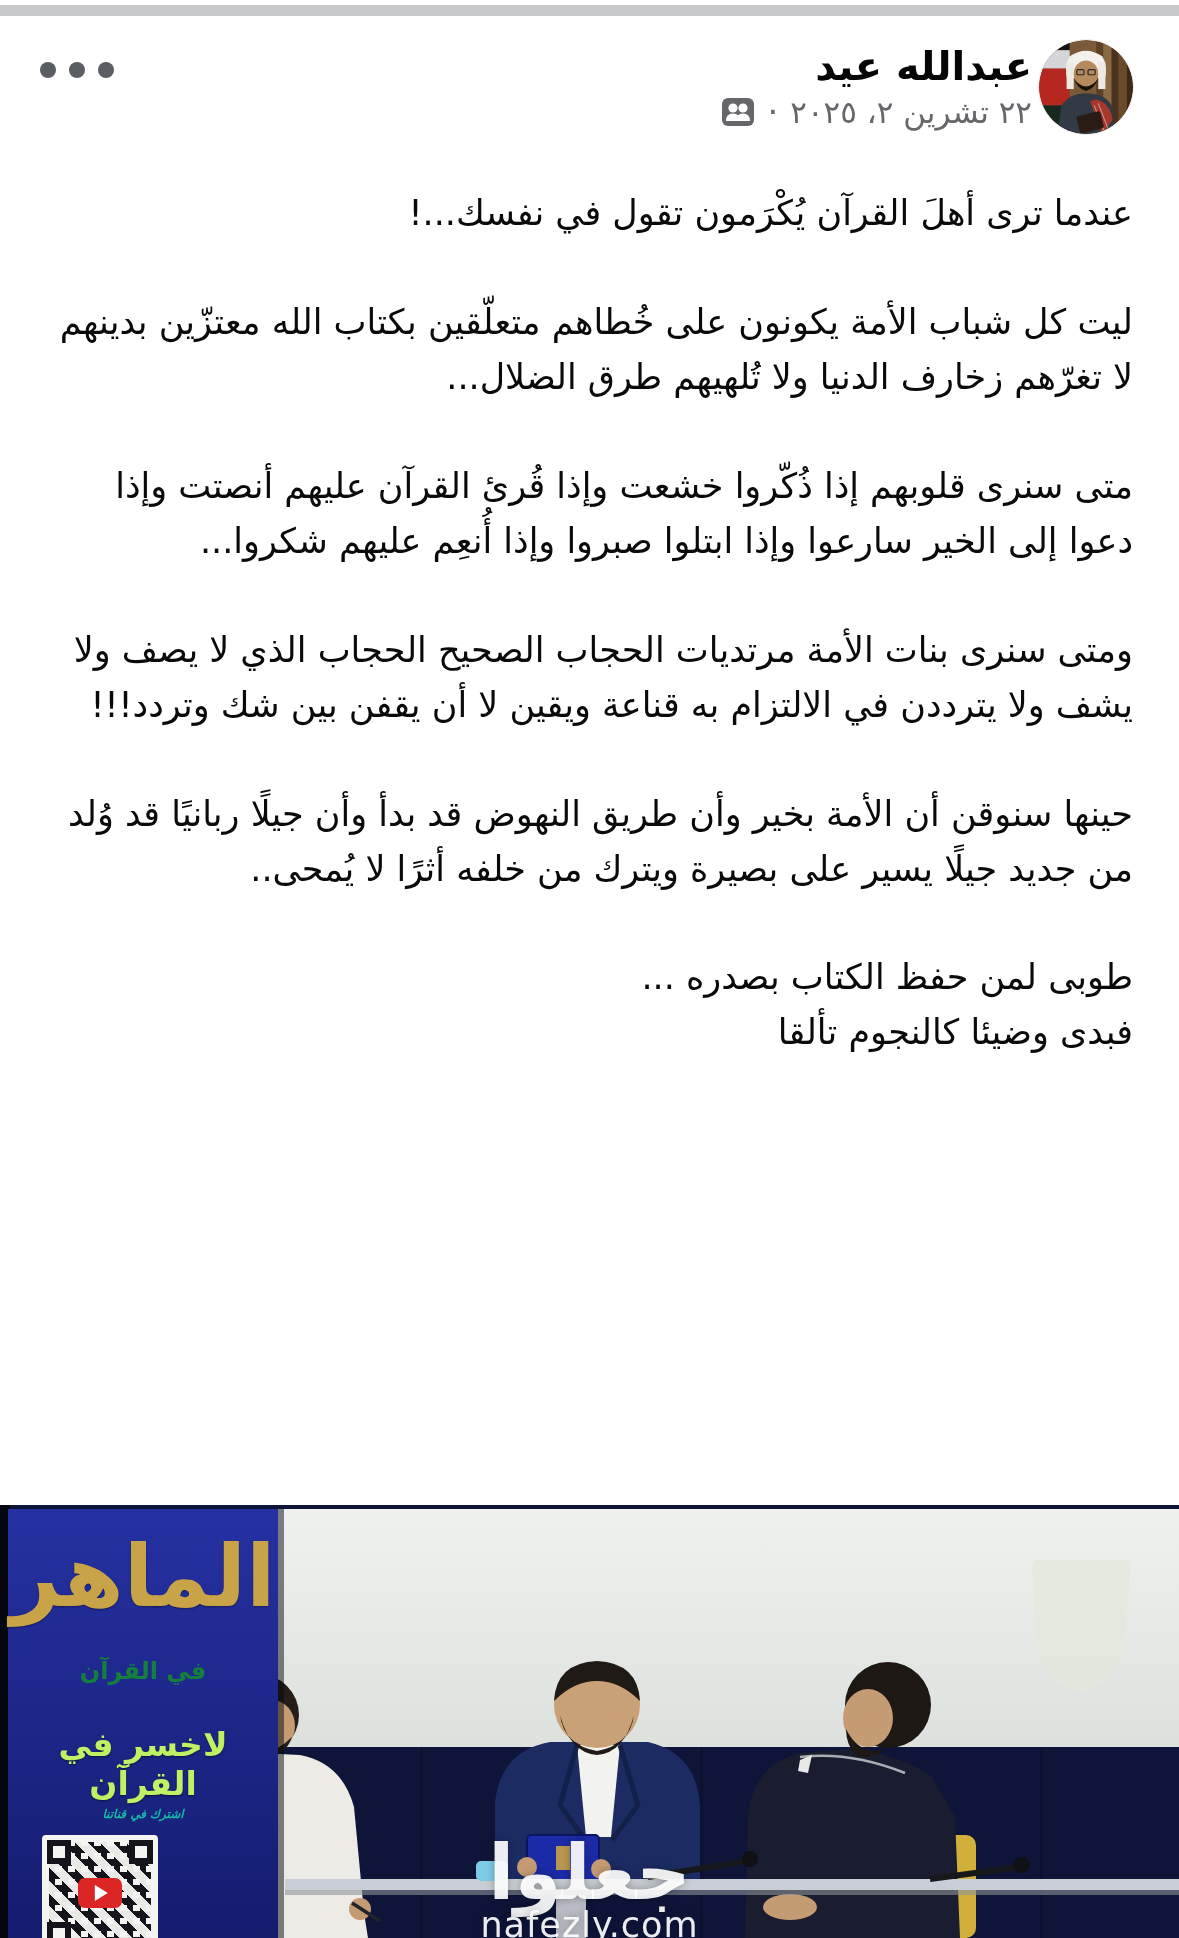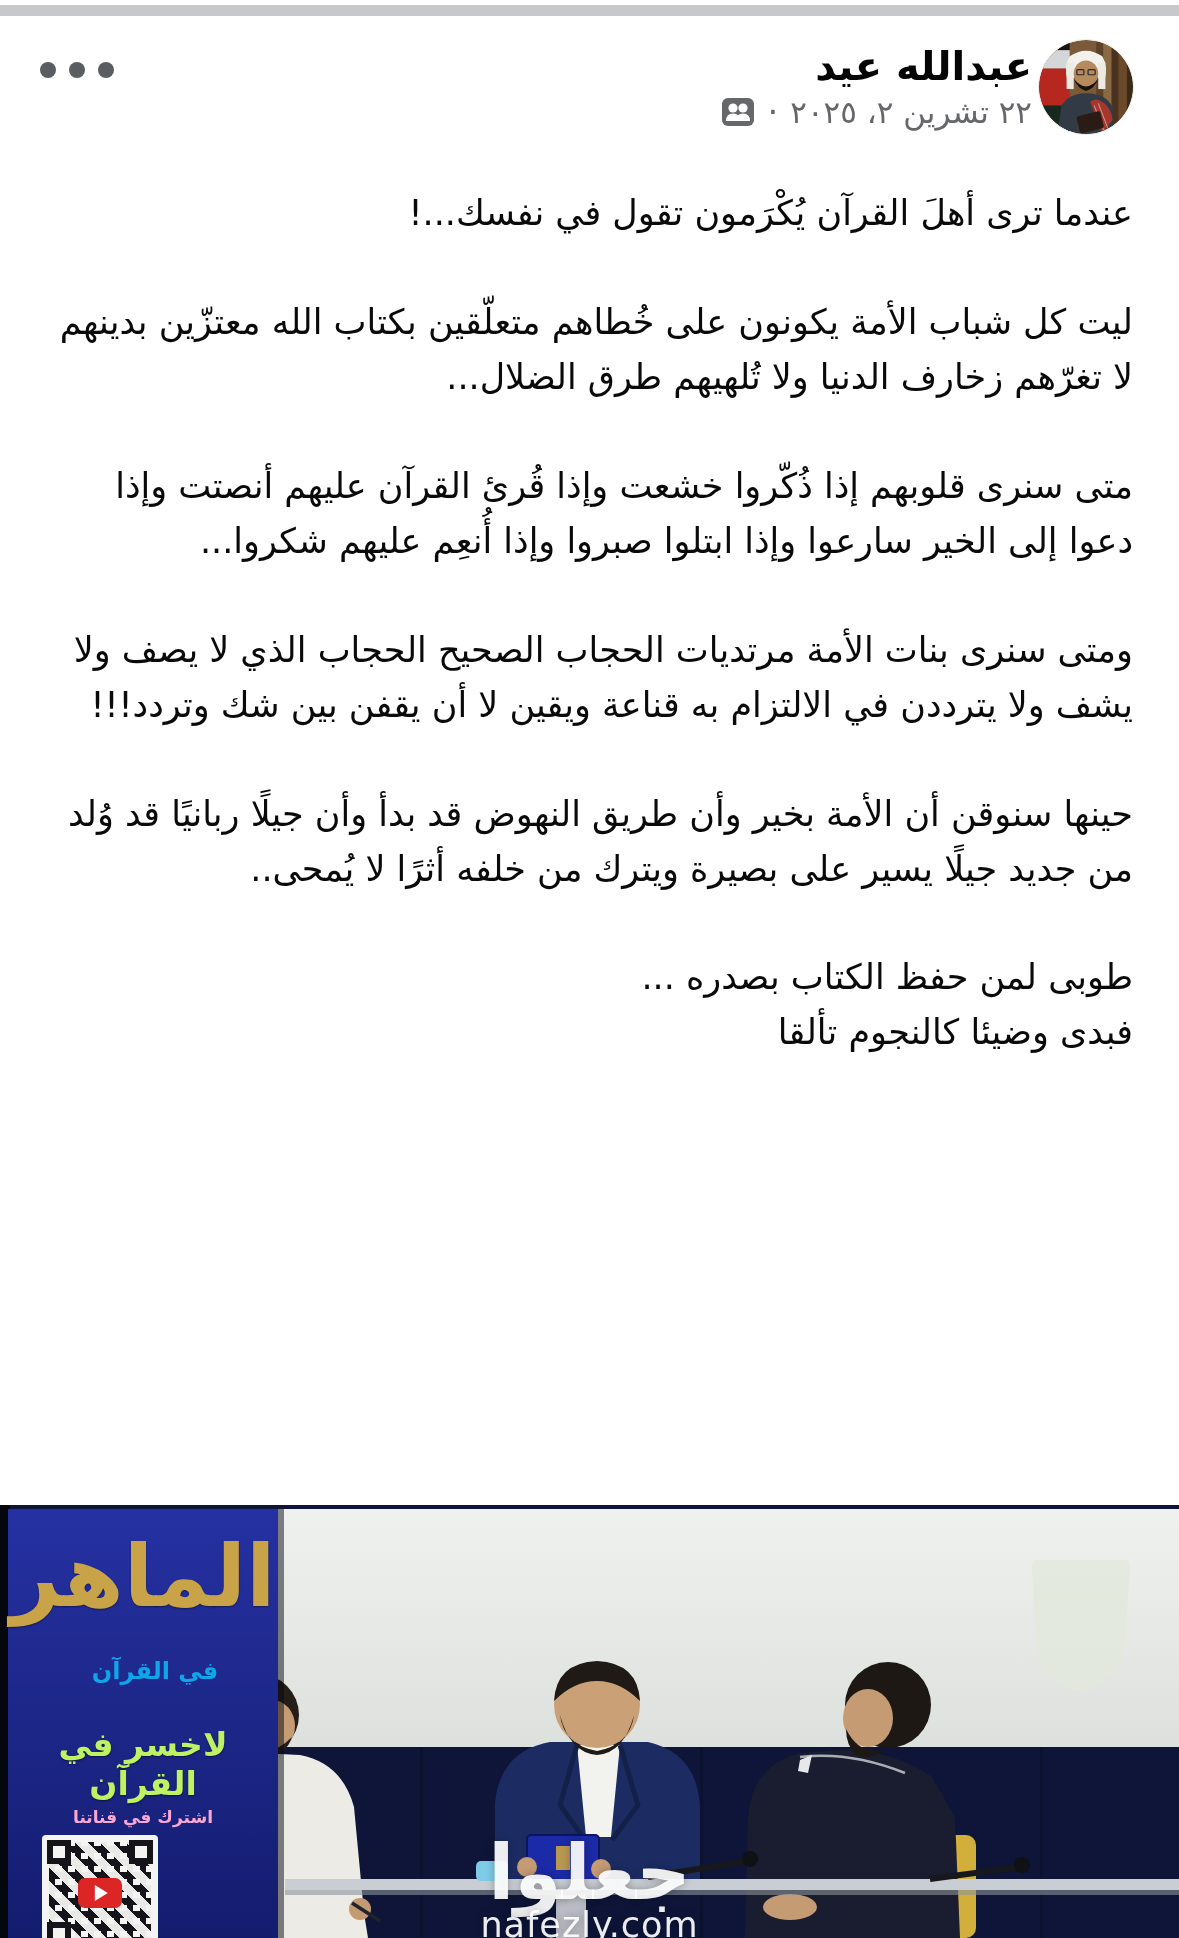--- a/index.html
+++ b/index.html
@@ -35,23 +35,23 @@
     white-space:pre-line;
   }
   
   figure.photo{
     margin:0;position:absolute;left:0;top:1505px;width:1179px;height:433px;
     overflow:hidden;background:#0d1330;cursor:pointer;
   }
   figure.photo svg.scene{position:absolute;inset:0;display:block;}
   .banner-overlay{position:absolute;left:8px;top:4px;width:270px;height:429px;text-align:center;direction:rtl;}
   .logo-title{position:absolute;top:16px;left:0;width:100%;font-size:86px;font-weight:700;color:#c9a348;line-height:1.2;text-shadow:0 1px 2px rgba(0,0,0,.4);}
-  .logo-sub{position:absolute;top:148px;left:0;width:100%;font-size:24px;font-weight:700;color:#0ea5e9;letter-spacing:1px;padding-left:12px;}
+  .logo-sub{position:absolute;top:148px;left:0;width:100%;font-size:24px;font-weight:700;color:#15803d;letter-spacing:1px;}
   .slogan{position:absolute;top:216px;left:0;width:100%;font-size:33px;font-weight:700;color:#bef264;text-shadow:0 1px 2px rgba(0,0,0,.5);}
-  .subscribe{position:absolute;top:298px;left:0;width:100%;font-size:17px;font-weight:700;color:#f9a8d4;}
+  .subscribe{position:absolute;top:298px;left:0;width:100%;font-size:12px;font-weight:700;color:#14b8a6;font-style:italic;}
   .qr{position:absolute;top:326px;left:34px;width:116px;height:116px;background:#f4f4f2;border-radius:4px;}
   .qr .qr-pattern{
     position:absolute;inset:7px;
     background-image:
       repeating-linear-gradient(45deg, rgba(244,244,242,.95) 0 9px, rgba(0,0,0,0) 9px 18px),
       repeating-linear-gradient(0deg, #14141a 0 7px, rgba(0,0,0,0) 7px 13px),
       repeating-linear-gradient(90deg, #14141a 0 6px, #f4f4f2 6px 13px);
   }
   .qr .finder{position:absolute;width:24px;height:24px;border:6px solid #14141a;background:#f4f4f2;box-sizing:border-box;}
   .qr .f-tl{top:5px;left:5px;} .qr .f-tr{top:5px;right:5px;} .qr .f-bl{bottom:5px;left:5px;}

